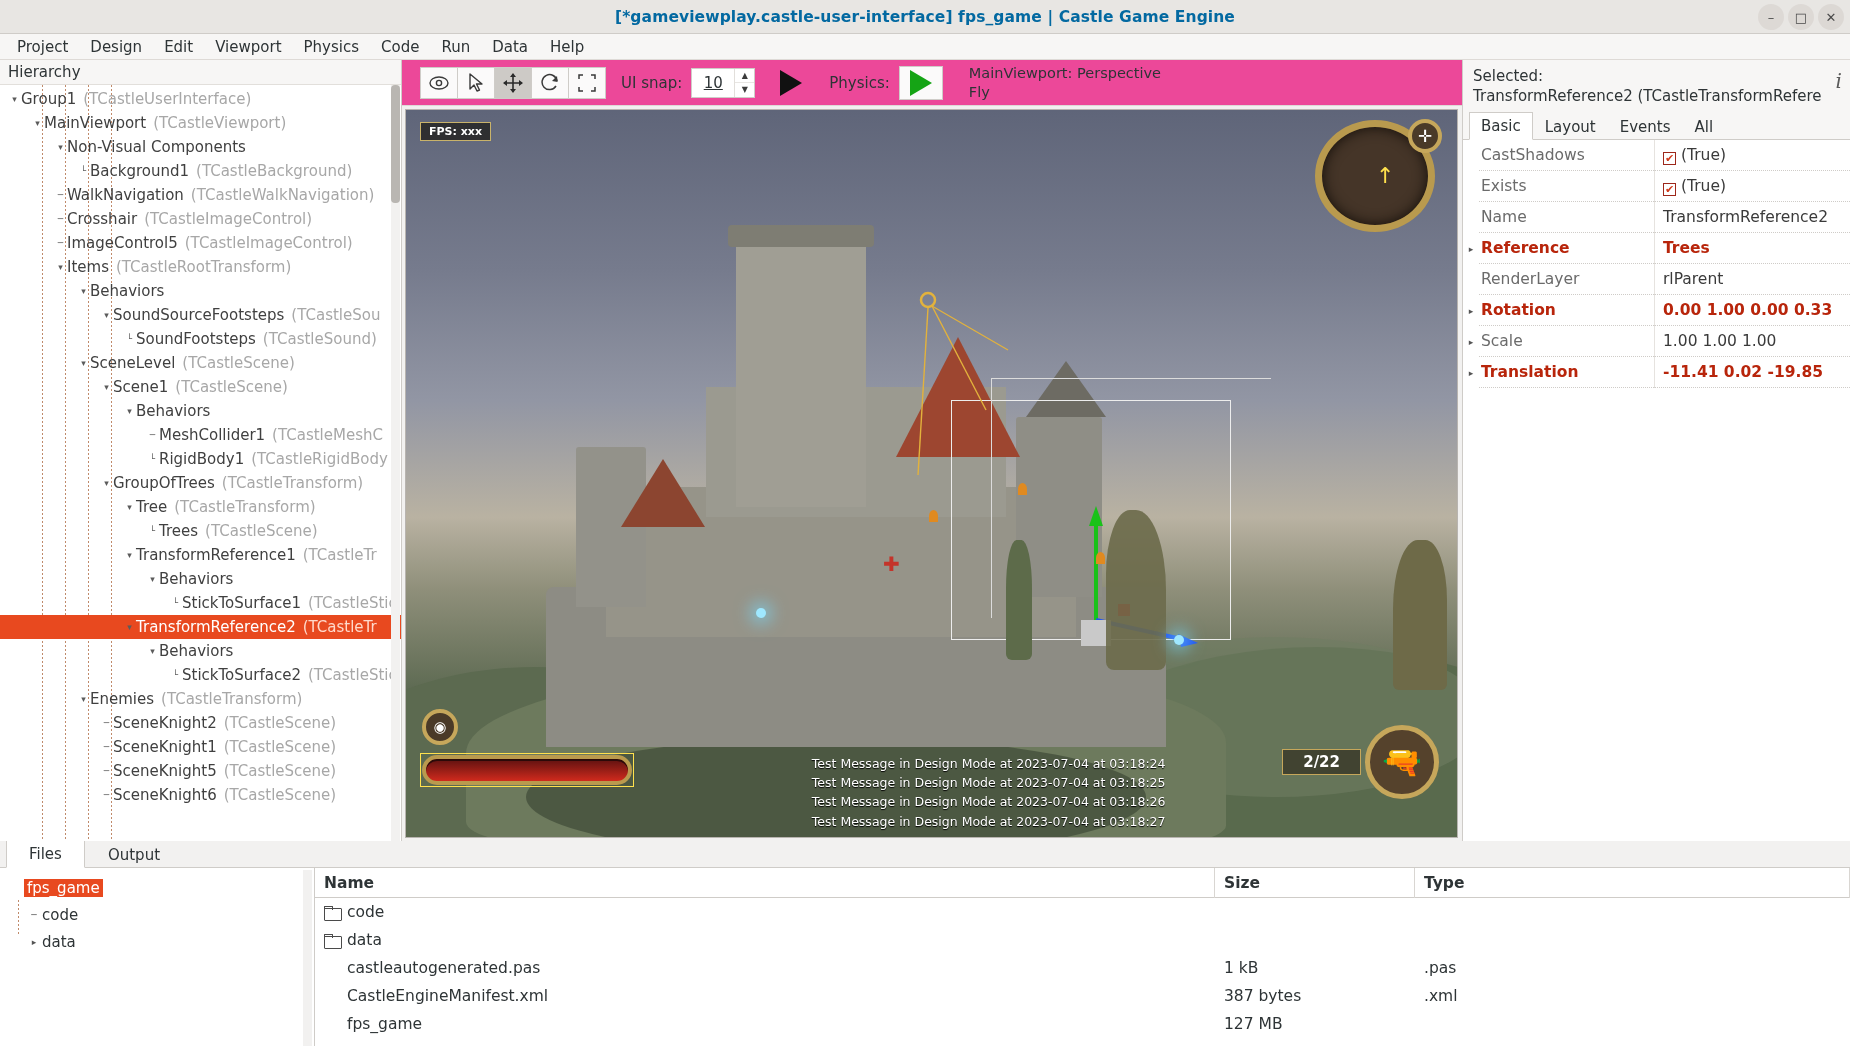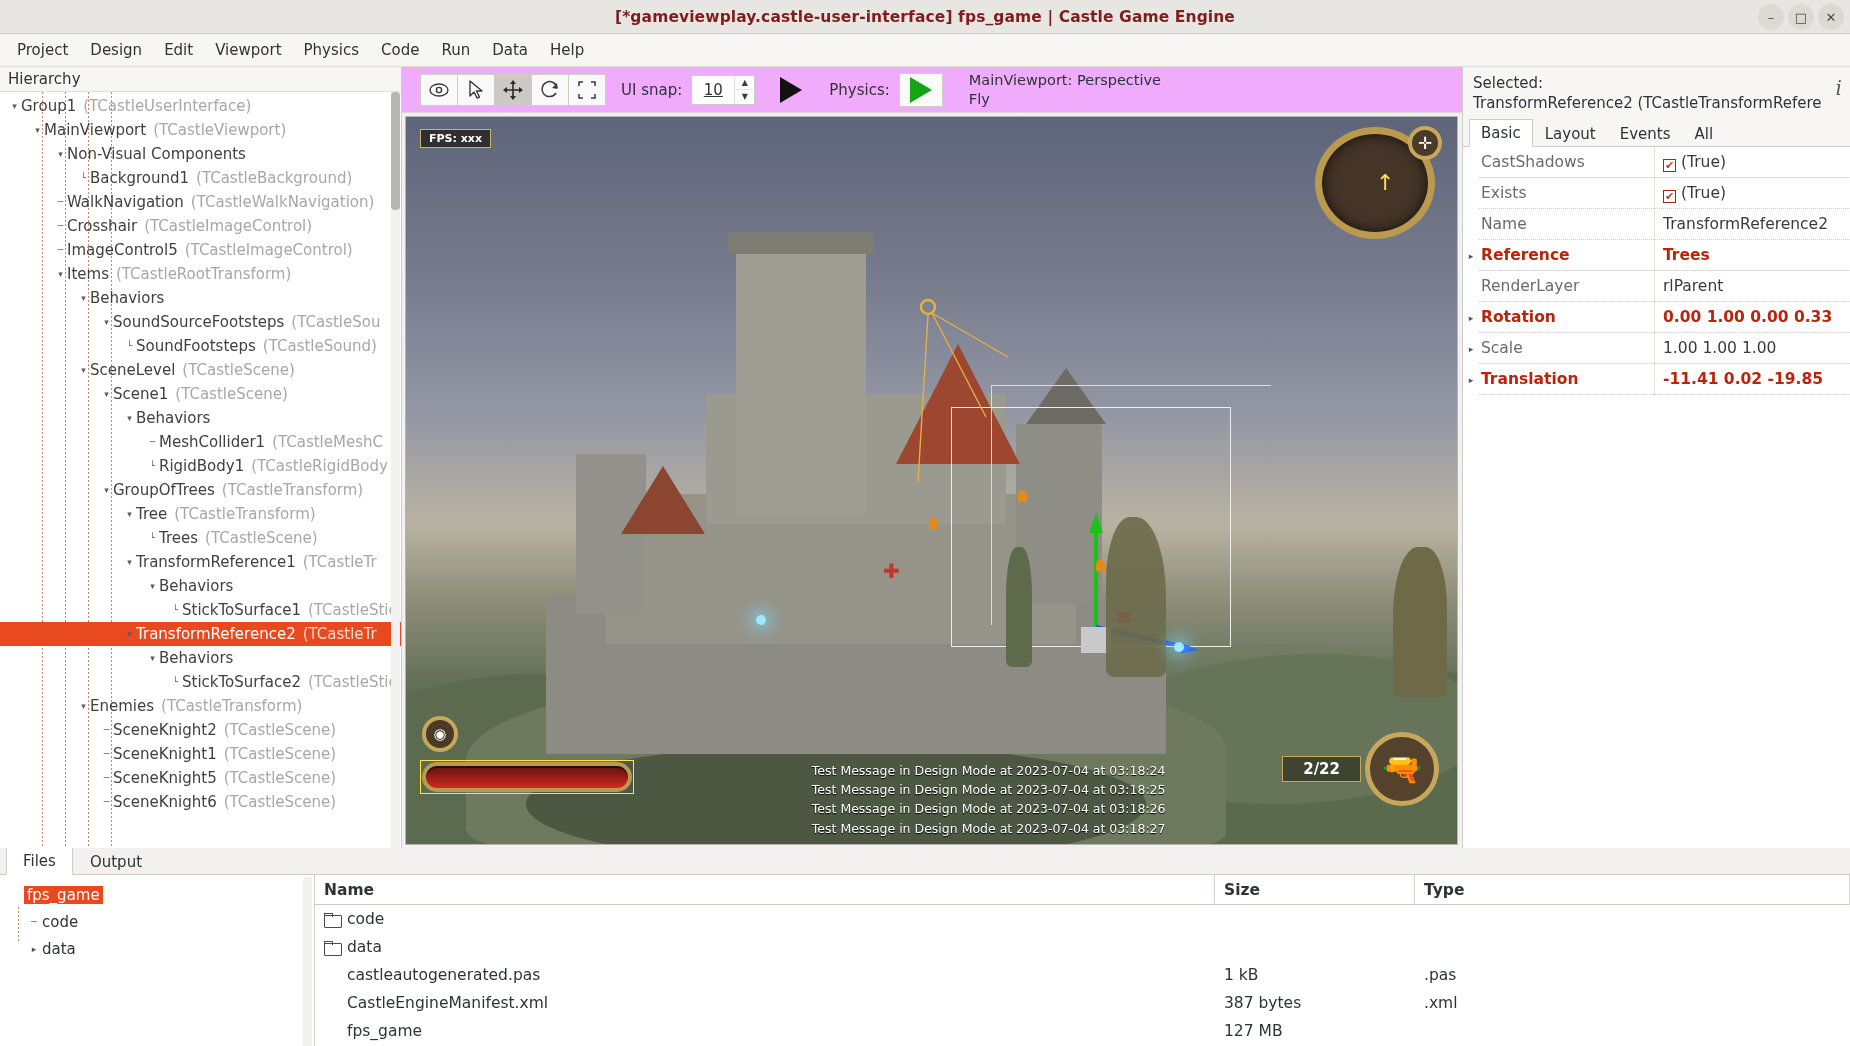--- a/index.html
+++ b/index.html
@@ -12,33 +12,33 @@
     color: #2e3436;
   }
   
   #titlebar {
     height: 34px; background: #e8e6e3;
     border-bottom: 1px solid #cfccc8;
     display: flex; align-items: center; position: relative;
   }
   #titlebar .title {
     flex: 1; text-align: center; font-weight: bold; font-size: 15.5px;
-    color: #7f1d1d; letter-spacing: 0.1px;
+    color: #0369a1; letter-spacing: 0.1px;
   }
   #win-buttons { position: absolute; right: 6px; top: 0; height: 34px; display: flex; align-items: center; gap: 4px;}
   #win-buttons .wb {
     width: 26px; height: 26px; border-radius: 50%;
     background: #ddd9d5; color: #4a4a4a;
     display: flex; align-items: center; justify-content: center;
     font-size: 13px; line-height: 1; cursor: pointer;
   }
   #win-buttons .wb.close { background: #dcd8d4; }
   
   #menubar {
-    height: 33px; background: #f7f6f5; border-bottom: 1px solid #dedad6;
+    height: 26px; background: #f7f6f5; border-bottom: 1px solid #dedad6;
     display: flex; align-items: center; padding-left: 6px; gap: 0px;
   }
   #menubar .mi {
     padding: 3px 11px; font-size: 15px; color: #2e3436; cursor: pointer; border-radius: 2px;
   }
   
   #main {
     display: flex; height: 781px; width: 1850px;
   }
   
@@ -71,21 +71,21 @@
     background-image: linear-gradient(to bottom, #c08a6a 50%, rgba(0,0,0,0) 0%);
     background-size: 1px 4px; background-repeat: repeat-y; }
   #tree-scroll {
     position: absolute; right: 1px; top: 0; width: 9px; height: 100%;
     background: #f2f1f0;
   }
   #tree-scroll .thumb { position:absolute; top: 0; left: 0; width: 9px; height: 118px; background: #b9b6b2; border-radius: 4px; }
   
   #center { flex: 1; display: flex; flex-direction: column; background: #f2f1f0; }
   #toolbar {
-    height: 46px; background: #f0abfc; border-bottom: 1px solid #dedad6;
+    height: 46px; background: #ec4899; border-bottom: 1px solid #dedad6;
     display: flex; align-items: center; gap: 0px; padding-left: 18px;
   }
   .tbtn {
     width: 38px; height: 32px; border: 1px solid #cfccc8; background: #fbfafa;
     display: flex; align-items: center; justify-content: center; cursor: pointer;
     margin-right: -1px;
   }
   .tbtn.active { background: #cdcac6; }
   .tsep { width: 14px; }
   .tlabel { font-size: 15px; color: #2e3436; margin: 0 9px 0 16px;}
@@ -184,21 +184,21 @@
   .pname { flex: 0 0 175px; color: #6b6b6b; padding-left: 2px;
      border-bottom: 1px dotted #cfccc8; height: 31px; line-height: 31px; }
   .pval { flex: 1; color: #3a3a3a; padding-left: 8px; border-bottom: 1px dotted #cfccc8;
      border-left: 1px solid #e6e3df; height: 31px; line-height: 31px; white-space: nowrap; overflow: hidden;}
   .prow.hl .pname, .prow.hl .pval { color: #b8250b; font-weight: bold; }
   .chk { display:inline-block; width: 13px; height: 13px; border: 1px solid #9d271a; background: #fff;
      color: #d03a1b; font-size: 11px; line-height: 11px; text-align: center; margin-right: 5px; vertical-align: -2px; }
   
   #bottom { height: 231px; background: #f2f1f0; display: flex; flex-direction: column; }
   #btabs { display: flex; align-items: flex-end; height: 27px; padding-left: 6px; border-bottom: 1px solid #cfccc8;}
-  #btabs .tab { padding: 4px 16px; font-size: 15px; cursor: pointer; border: 1px solid transparent; border-bottom: none; margin-bottom: -1px;}
+  #btabs .tab { padding: 4px 22px; font-size: 15px; cursor: pointer; border: 1px solid transparent; border-bottom: none; margin-bottom: -1px;}
   #btabs .tab.active { background: #ffffff; border-color: #cfccc8; border-bottom: 1px solid #fff; }
   #bbody { flex: 1; display: flex; background: #ffffff; }
   #filetree { width: 315px; border-right: 1px solid #cfccc8; position: relative; padding-top: 6px; background: #fff;}
   #filetree .fnode { height: 27px; display: flex; align-items: center; font-size: 15px; cursor: pointer;}
   #filetree .fnode .arrow2 { width: 16px; text-align:center; color:#555; font-size:9px; flex:0 0 16px;}
   #filetree .fnode.selected .lbl { background: #e8491f; color: #fff; padding: 0 3px; }
   #filetree .dashline { position: absolute; left: 18px; top: 32px; width: 1px; height: 34px;
      background-image: linear-gradient(to bottom, #c08a6a 50%, rgba(0,0,0,0) 0%); background-size: 1px 4px;}
   #ft-vscroll { position: absolute; right: 2px; top: 2px; width: 9px; height: 180px; background: #f2f1f0;}
   #filelist { flex: 1; background: #fff; }

